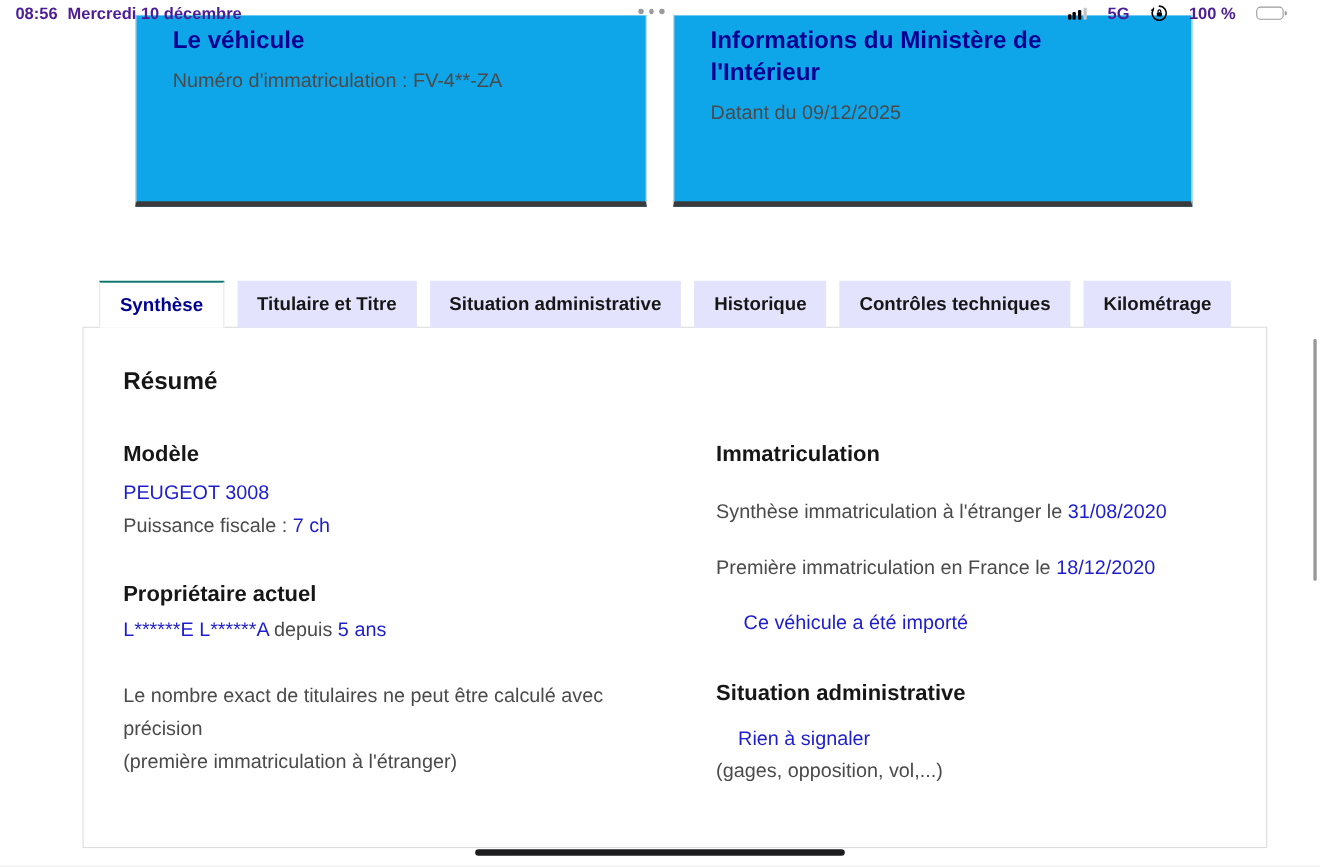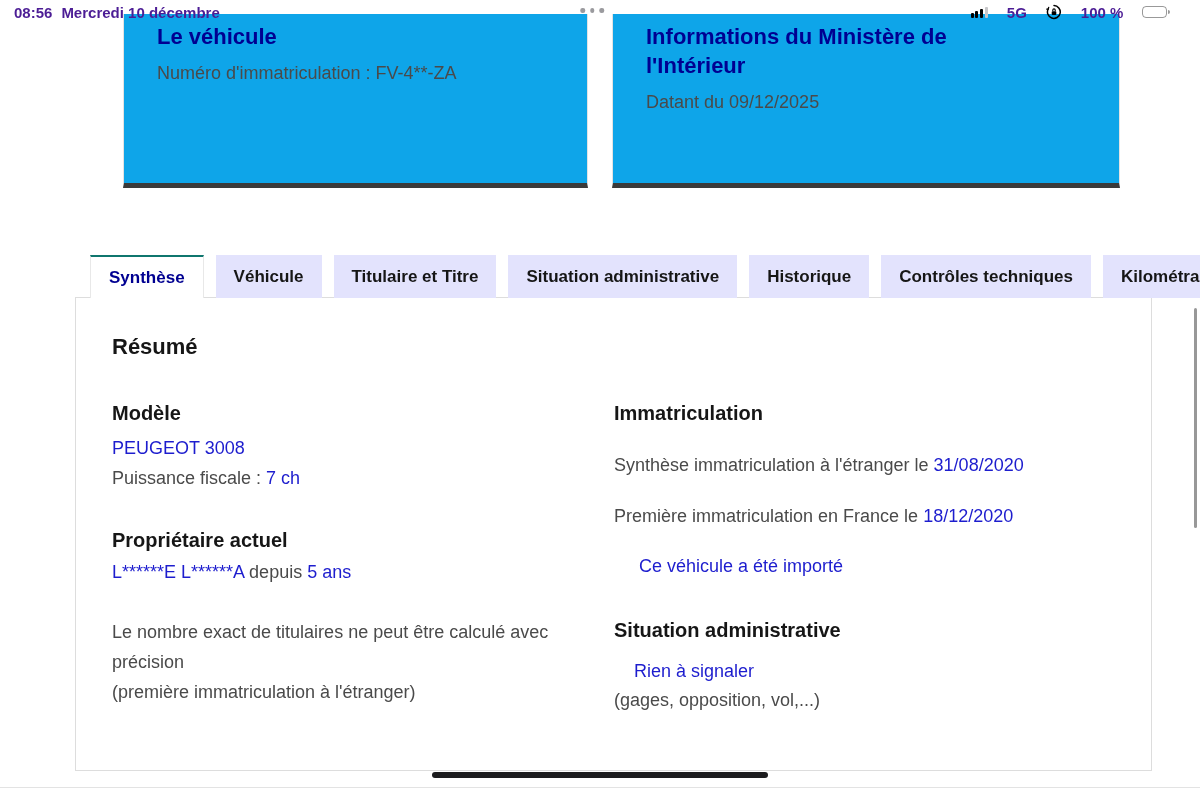--- a/index.html
+++ b/index.html
@@ -24,40 +24,40 @@
   .battery { display:flex; align-items:center; }
   .bat-body { width:25px; height:12.5px; border:1px solid rgba(0,0,0,.4); border-radius:4px; padding:1.5px; }
   .bat-fill { width:100%; height:100%; background:#000; border-radius:2px; }
   .bat-tip { width:1.6px; height:4.5px; background:rgba(0,0,0,.4); border-radius:0 2px 2px 0; margin-left:1px; }
 
   
   .card { position:absolute; top:14px; height:174px; background:#0ea5e9;
           border-left:1px solid #e3e3e3; border-right:1px solid #e3e3e3;
           border-bottom:5px solid #3a3a3a; padding:8px 30px 0 33px; }
   .card-a { left:123px; width:465px; }
-  .card-b { left:612px; width:508px; }
+  .card-b { left:612px; width:472px; }
   .card h2 { color:#000091; font-size:22px; font-weight:700; line-height:29px; }
   .card-b h2 { max-width:350px; }
   .card p { color:#4a4a4a; font-size:18px; margin-top:12px; }
 
   
   .tabs { position:absolute; left:0; top:255px; width:1200px; height:43px;
           display:flex; gap:12px; padding-left:90px; overflow:hidden; z-index:10; }
   .tab { flex:0 0 auto; display:flex; align-items:center; padding:0 18px;
          background:#e3e3fd; color:#161616; font-size:17px; font-weight:700;
          white-space:nowrap; cursor:pointer; }
   .tab.active { background:#fff; color:#000091; border-top:2px solid #0f766e;
                 border-left:1px solid #e8e8e8; border-right:1px solid #e8e8e8;
                 height:44px; }
 
   
   .panel { position:absolute; left:75px; top:297px; width:1077px; height:474px;
            background:#fff; border:1px solid #ddd; padding:36px 30px 0 36px; z-index:5; }
   .panel-title { font-size:22px; font-weight:700; color:#161616; }
-  .cols { display:flex; margin-top:42px; }
+  .cols { display:flex; margin-top:42px;gap:37px; }
   .col-left { width:502px; flex:0 0 502px; }
   .col-right { flex:1; }
   h3.sec { font-size:20px; font-weight:700; color:#161616; }
   .txt { font-size:18px; color:#4a4a4a; line-height:30px; }
   .blue { color:#1d1dce; }
   .model-name { margin-top:8px; }
   .owner-line { margin-top:5px; }
   .owner-head { margin-top:36px; }
   .note { margin-top:30px; max-width:485px; }
   .r-line1 { margin-top:25px; }
@@ -116,21 +116,20 @@
     <h2>Le véhicule</h2>
     <p>Numéro d'immatriculation : FV-4**-ZA</p>
   </div>
   <div class="card card-b">
     <h2>Informations du Ministère de l'Intérieur</h2>
     <p>Datant du 09/12/2025</p>
   </div>
 
   <div class="tabs">
     <div class="tab active">Synthèse</div>
-    <div class="tab">Véhicule</div>
     <div class="tab">Titulaire et Titre</div>
     <div class="tab">Situation administrative</div>
     <div class="tab">Historique</div>
     <div class="tab">Contrôles techniques</div>
     <div class="tab">Kilométrage</div>
   </div>
 
   <div class="panel">
     <div class="panel-title">Résumé</div>
 

